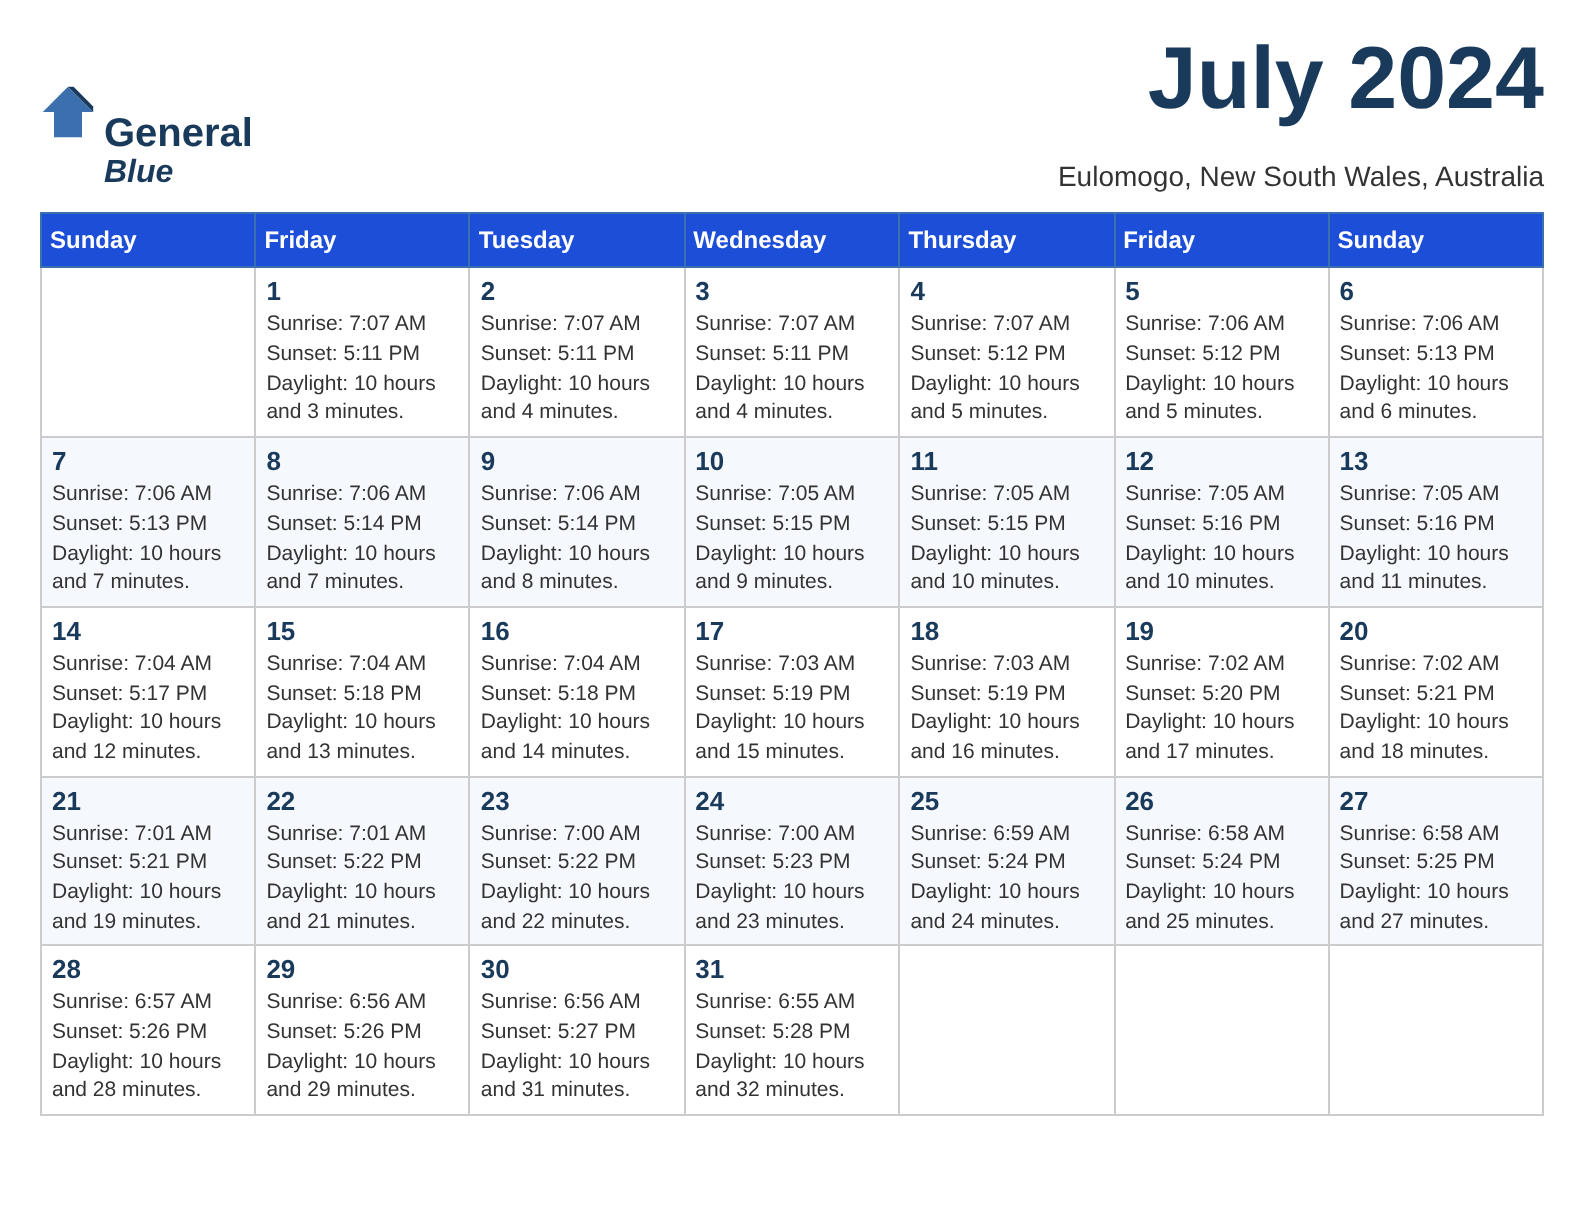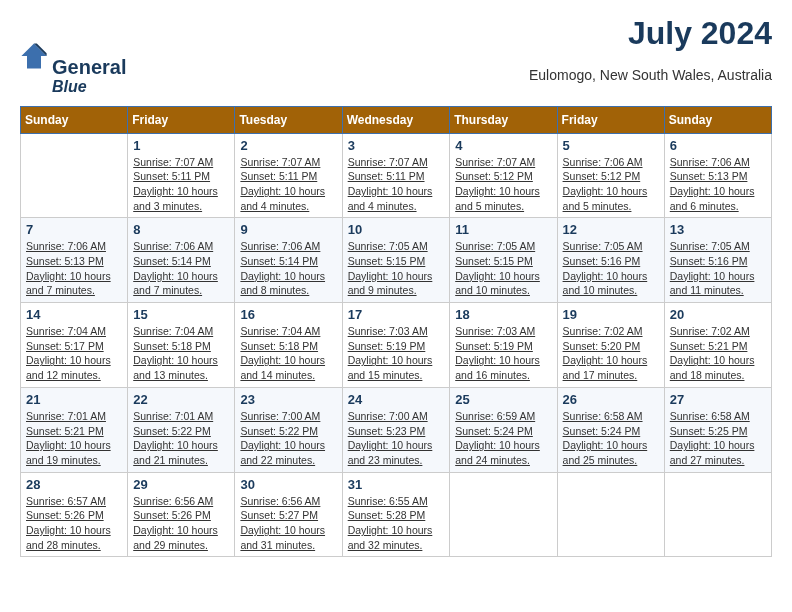--- a/index.html
+++ b/index.html
@@ -31,37 +31,37 @@
       color: #1a3a5c;
     }
     .logo-icon {
       width: 28px;
       height: 28px;
     }
     .title-block {
       text-align: right;
     }
     .month-title {
-      font-size: 32px;
+      font-size: 44px;
       font-weight: bold;
       color: #1a3a5c;
       line-height: 1.1;
     }
     .location-title {
       font-size: 14px;
       color: #333;
       margin-top: 16px;
     }
     table {
       width: 100%;
       border-collapse: collapse;
       font-size: 11px;
     }
     thead th {
-      background-color: #a16207;
+      background-color: #1d4ed8;
       color: #fff;
       padding: 6px 4px;
       text-align: left;
       font-size: 12px;
       font-weight: bold;
       border: 1px solid #3c6fad;
     }
     td {
       border: 1px solid #ccc;
       vertical-align: top;
@@ -73,21 +73,20 @@
       font-size: 13px;
       font-weight: bold;
       color: #1a3a5c;
       display: block;
       margin-bottom: 2px;
     }
     .day-info {
       color: #333;
       font-size: 10.5px;
       line-height: 1.4;
-      text-decoration: underline;
     }
     tr:nth-child(even) td {
       background: #f5f8fc;
     }
     tr:nth-child(odd) td {
       background: #fff;
     }
     td.empty {
       background: #fff;
     }

